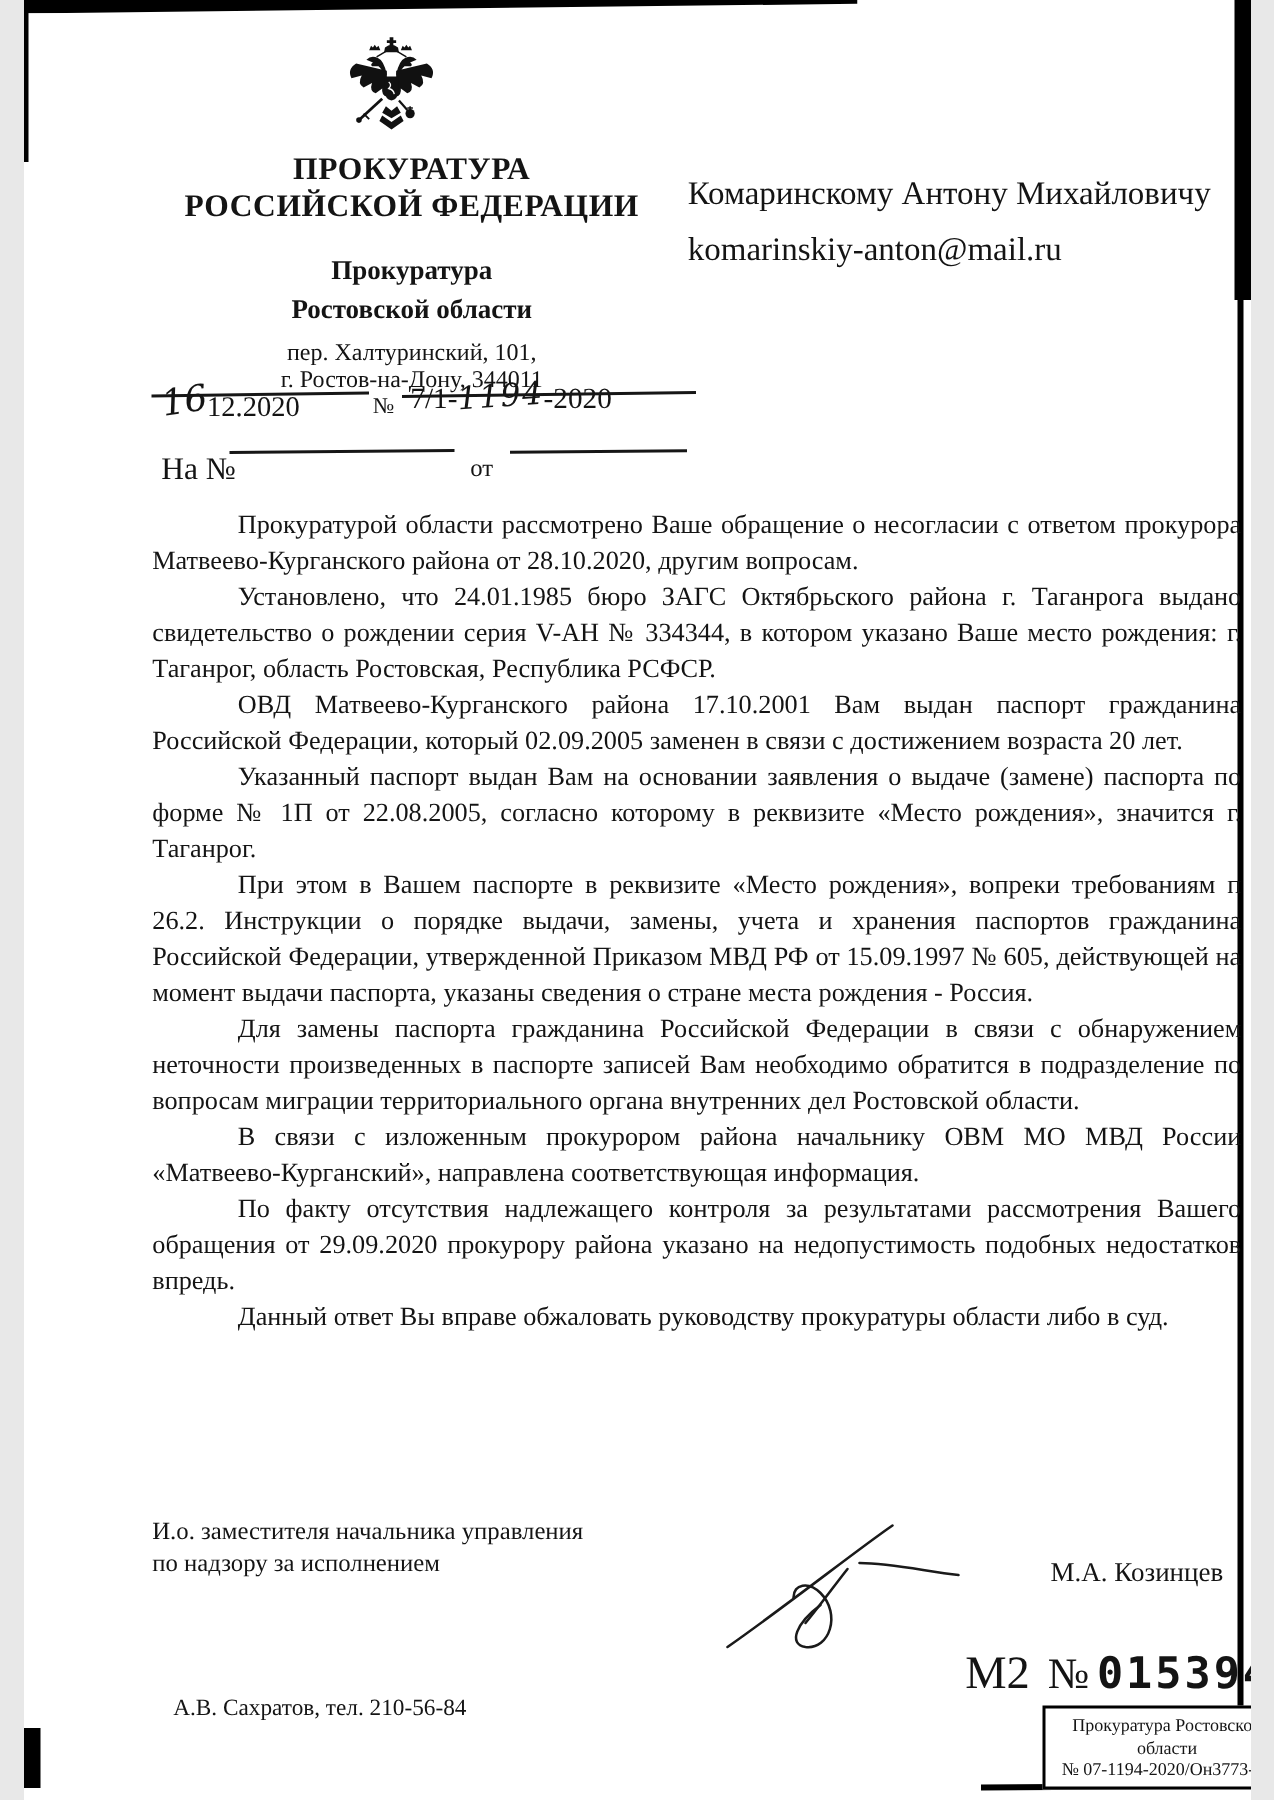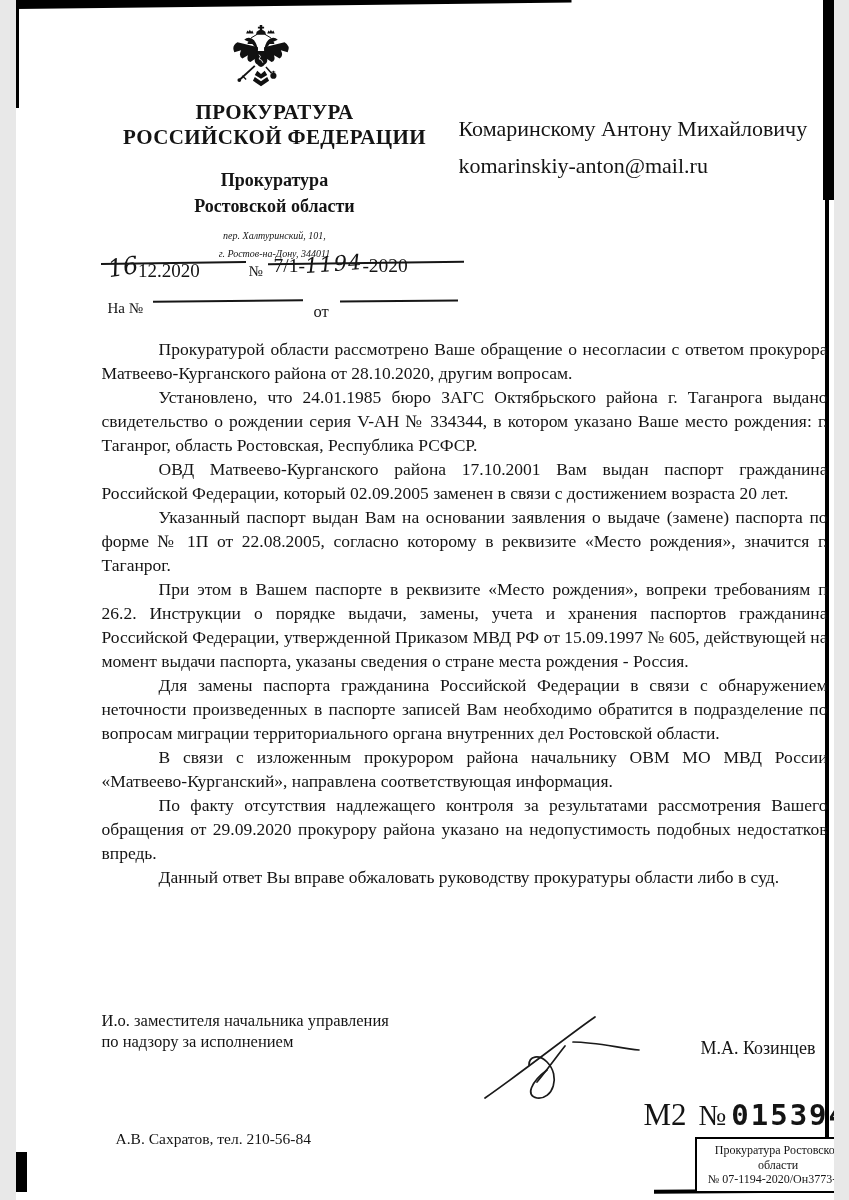--- a/index.html
+++ b/index.html
@@ -15,33 +15,33 @@
   .art-right-top { right:0; top:0; width:11px; height:200px; }
   .art-right-bar { right:5px; top:198px; width:4px; height:947px; }
   .art-bottom-left { left:0; top:1152px; width:11px; height:40px; }
   .art-bottom-right-line { left:638px; top:1189px; width:211px; height:4px; transform:rotate(-0.35deg); }
   .art-comma { left:829px; top:63px; width:5px; height:9px; border-radius:60% 60% 60% 0; transform:rotate(160deg); }
   
   .emblem { position:absolute; left:214px; top:20px; width:62px; height:78px; }
   .letterhead { position:absolute; left:85px; top:100px; width:348px; text-align:center; }
   .lh-org { font-size:21px; font-weight:bold; line-height:25px; letter-spacing:.4px; }
   .lh-sub { margin-top:17px; font-size:18px; font-weight:bold; line-height:26px; }
-  .lh-addr { margin-top:8px; font-size:10px; line-height:17.5px;font-style:italic; }
+  .lh-addr { margin-top:8px; font-size:16px; line-height:17.5px; }
   .hand { font-family:"DejaVu Serif", serif; font-style:italic; display:inline-block; }
   .date-text { position:absolute; left:92px; top:255px; font-size:19px; }
   .date-text .hand { font-size:24px; transform:rotate(-9deg) translateY(-2px); }
   .no-sign { position:absolute; left:233px; top:263px; font-size:15px; }
   .doc-num { position:absolute; left:258px; top:253px; font-size:19.5px; }
   .doc-num .hand { font-size:21px; transform:rotate(-4deg) translateY(-1px); letter-spacing:1px; }
   .uline { position:absolute; border-bottom:2px solid #161616; }
   .u1 { left:85px; top:262px; width:145px; transform:rotate(-0.8deg); }
   .u2 { left:252px; top:262px; width:196px; transform:rotate(-0.8deg); }
   .u3 { left:137px; top:300px; width:150px; transform:rotate(-0.5deg); }
   .u4 { left:324px; top:300px; width:118px; transform:rotate(-0.5deg); }
-  .ref-label { position:absolute; left:92px; top:300px; font-size:15px; }
+  .ref-label { position:absolute; left:92px; top:300px; font-size:21px; }
   .ref-from  { position:absolute; left:298px; top:302px; font-size:16.5px; }
   
   .recipient { position:absolute; left:443px; top:110px; font-size:22px; line-height:37px; }
   
   .body-text { position:absolute; left:86px; top:337px; width:726px;
                font-size:17.5px; line-height:24px; text-align:justify; }
   .body-text p { margin:0; text-indent:57px; }
   
   .sign-block { position:absolute; left:86px; top:1010px; width:726px; }
   .sign-pos { font-size:16.5px; line-height:21px; width:400px; }

